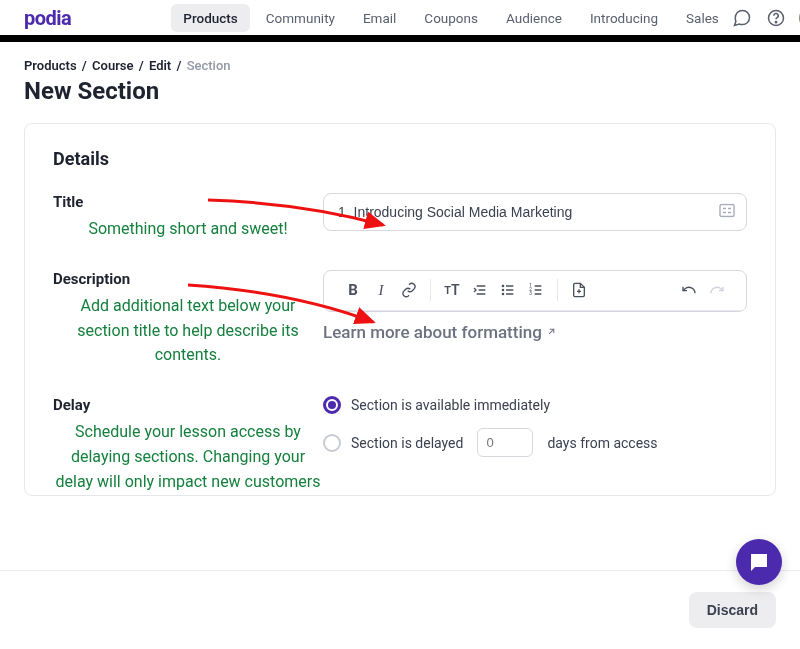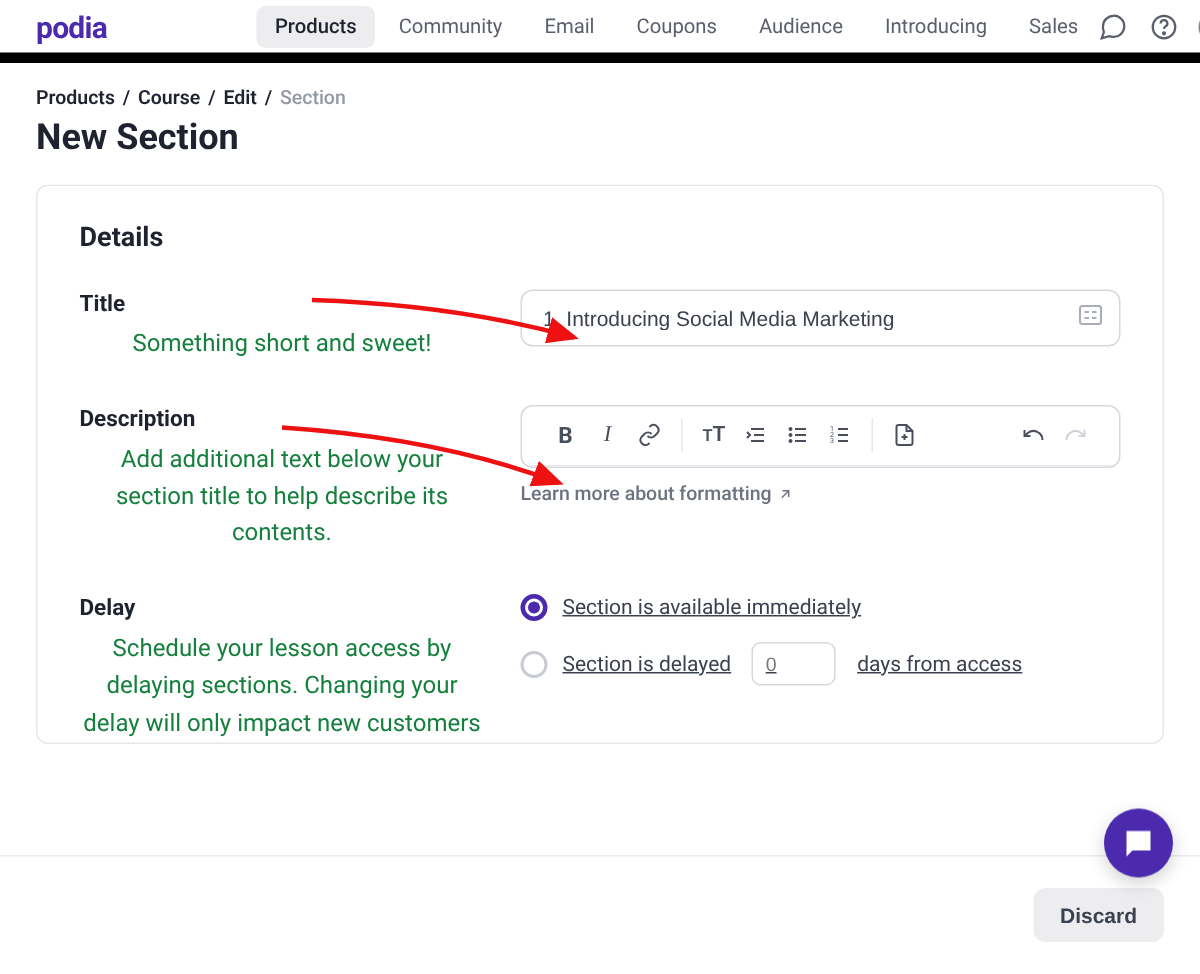--- a/index.html
+++ b/index.html
@@ -13,37 +13,37 @@
 .icon-btn { width:22px; height:22px; color:#5a5f6e; display:flex; align-items:center; justify-content:center; cursor:pointer; }
 .avatar { width:22px; height:22px; border-radius:50%; background: radial-gradient(circle at 30% 30%, #a98 0%, #654 100%); }
 .page { padding:16px 24px 0; }
 .breadcrumb { font-size:13px; margin-bottom:4px;}
 .breadcrumb .bc-seg { color:#1f2330; font-weight:600; cursor:pointer; }
 .breadcrumb .bc-sep { color:#1f2330; font-weight:600; padding:0 2px; }
 .breadcrumb .bc-last { color:#9398a5; font-weight:500; }
 .page-title { font-size:24px; font-weight:700; margin-bottom:18px; }
 .card { border:1px solid #e6e7ea; border-radius:8px; padding:24px 28px 0; }
 .card-title { font-size:18px; font-weight:700; margin-bottom:24px; }
-.row { display:flex; gap:24px; margin-bottom:28px; position:relative; }
+.row { display:flex; margin-bottom:28px; position:relative; }
 .left { width:270px; flex:none; }
 .right { flex:1; }
 .field-label { font-size:15px; font-weight:700; margin-bottom:6px; }
 .field-help { font-size:16px; color:#15803d; line-height:1.55;text-align:center; }
 .input-wrap { position:relative; }
 .text-input { width:100%; border:1px solid #d6d8de; border-radius:8px; padding:10px 38px 10px 14px; font-size:14px; color:#3c4150; }
 .input-glyph { position:absolute; right:12px; top:50%; transform:translateY(-50%); color:#a9adb9; }
 .editor { border:1px solid #d6d8de; border-radius:8px; overflow:hidden; }
 .toolbar { display:flex; align-items:center; height:40px; padding:0 8px; border-bottom:1px solid #e6e7ea; }
 .tb-group { display:flex; align-items:center; gap:2px; padding:0 8px; }
 .tb-sep { width:1px; height:22px; background:#e6e7ea; }
 .tb-btn { width:26px; height:26px; display:flex; align-items:center; justify-content:center; color:#4a4f5d; border-radius:4px; cursor:pointer; }
 .tb-spacer { flex:1; }
 .editor-body { padding:14px 16px; min-height:120px; font-size:14px; color:#3c4150; line-height:1.55; }
-.learn-link { display:inline-flex; align-items:center; gap:4px; font-size:13px; color:#6d7280; margin-top:10px; cursor:pointer; font-weight:500;}
-.radio-row { display:flex; align-items:center; gap:10px; margin-bottom:14px; font-size:14px; color:#3c4150;text-decoration:underline; }
+.learn-link { display:inline-flex; align-items:center; gap:4px; font-size:17px; color:#6d7280; margin-top:10px; cursor:pointer; font-weight:500;}
+.radio-row { display:flex; align-items:center; gap:10px; margin-bottom:14px; font-size:14px; color:#3c4150; }
 .radio { width:18px; height:18px; border-radius:50%; border:2px solid #c8cbd4; display:flex; align-items:center; justify-content:center; cursor:pointer; }
 .radio.selected { border-color:#4b2aad; border-width:3px;}
 .radio.selected::after { content:""; width:8px; height:8px; border-radius:50%; background:#4b2aad; }
 .num-input { width:56px; border:1px solid #d6d8de; border-radius:6px; padding:6px 8px; font-size:13px; color:#a9adb9; margin:0 4px; }
 .scroll-fade { position:relative; max-height:445px; overflow:hidden; }
 .footer-bar { position:fixed; bottom:0; left:0; right:0; background:#fff; border-top:1px solid #ebecef; padding:21px 24px; display:flex; justify-content:flex-end; gap:12px; }
 .btn { border:none; border-radius:8px; padding:10px 18px; font-size:14px; font-weight:600; cursor:pointer; }
 .btn-secondary { background:#ededf0; color:#3c4150; }
 .btn-primary { background:#4b2aad; color:#fff; }
 .chat-fab { position:fixed; right:18px; bottom:64px; width:46px; height:46px; border-radius:50%; background:#4b2aad; display:flex; align-items:center; justify-content:center; color:#fff; box-shadow:0 4px 12px rgba(0,0,0,0.18); cursor:pointer;}

